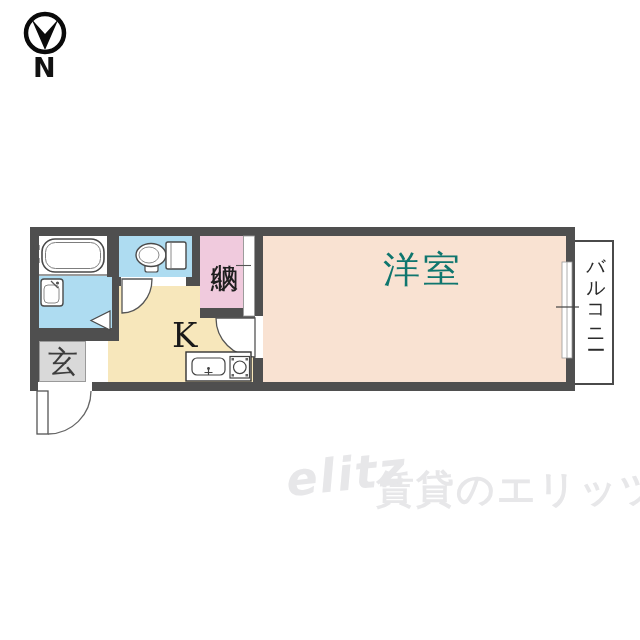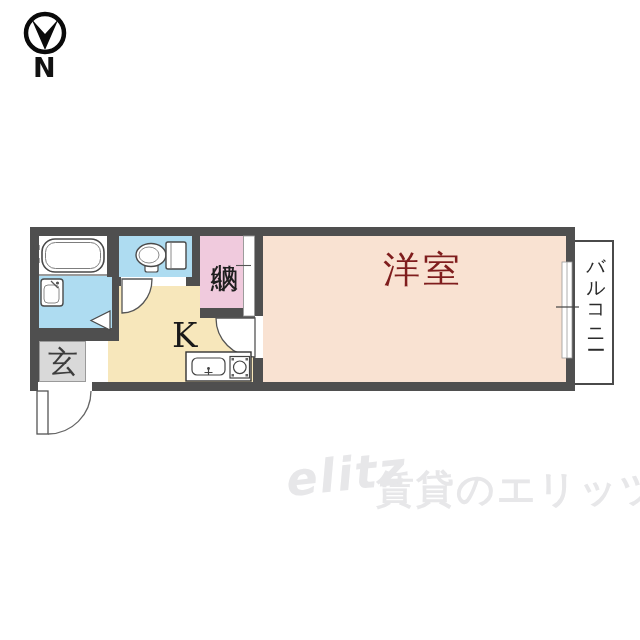--- a/index.html
+++ b/index.html
@@ -3,21 +3,21 @@
 <meta charset="utf-8">
 <style>
   html,body{margin:0;padding:0;}
   body{
     width:640px;height:640px;position:relative;background:#ffffff;
     font-family:"DejaVu Sans",sans-serif;overflow:hidden;
   }
   .abs{position:absolute;}
   .wall{position:absolute;background:#4f4f4f;}
   .floor{position:absolute;}
-  .label{position:absolute;color:#7f1d1d;font-family:"DejaVu Serif","Liberation Serif",serif;}
+  .label{position:absolute;color:#0f766e;font-family:"DejaVu Serif","Liberation Serif",serif;}
   .vtext{writing-mode:vertical-rl;text-orientation:mixed;}
   #svg-overlay{position:absolute;left:0;top:0;pointer-events:none;}
   .balcony-box{position:absolute;background:#ffffff;border:2px solid #4a4a4a;border-left:none;box-sizing:border-box;}
   .genkan{border:1px solid #9a9a9a;box-sizing:border-box;}
   .wm{position:absolute;color:#e7e7e9;font-family:"DejaVu Sans","Liberation Sans",sans-serif;white-space:nowrap;}
   .wm-logo{font-style:italic;font-weight:bold;font-size:46px;transform:rotate(-6deg);display:inline-block;letter-spacing:2px;}
   .wm-jp{font-size:38px;font-weight:bold;letter-spacing:2px;}
   .n-label{position:absolute;font-weight:bold;font-size:27px;color:#111;font-family:"DejaVu Sans",sans-serif;}
   .main-room-label{line-height:43px;font-size:37px;letter-spacing:3px;text-align:center;}
 </style>

